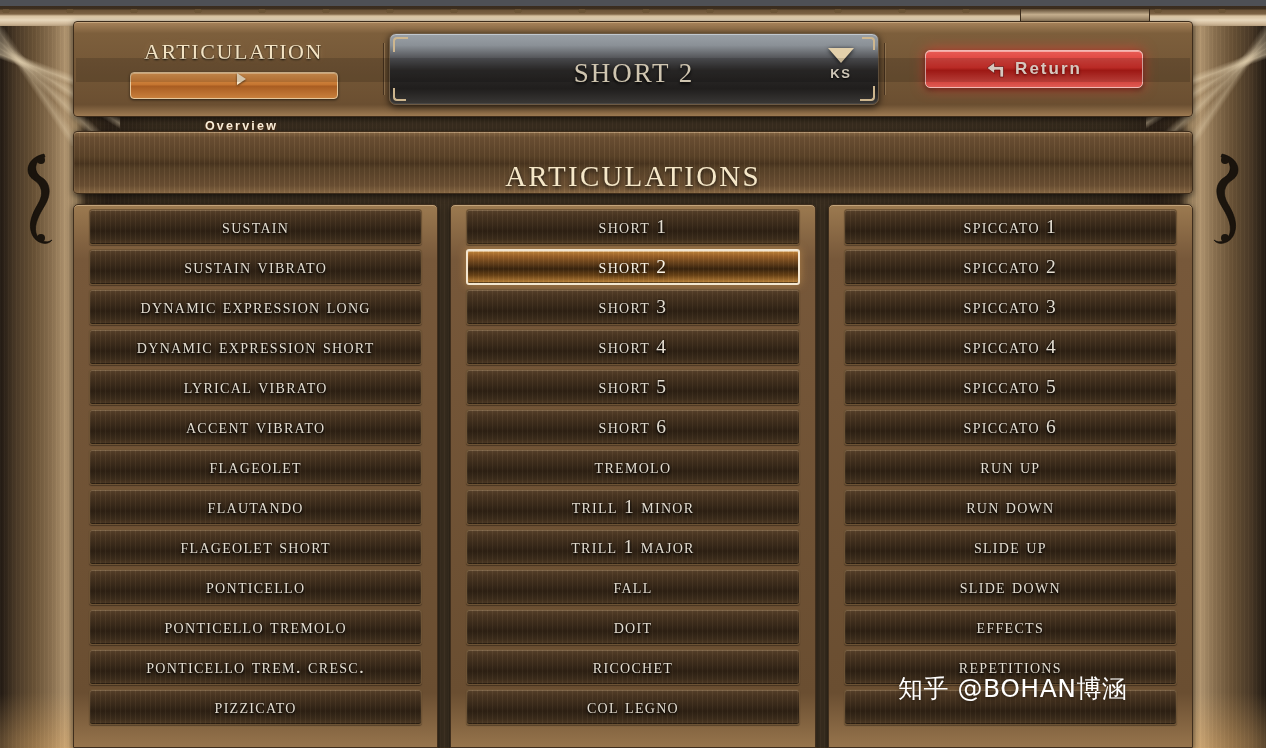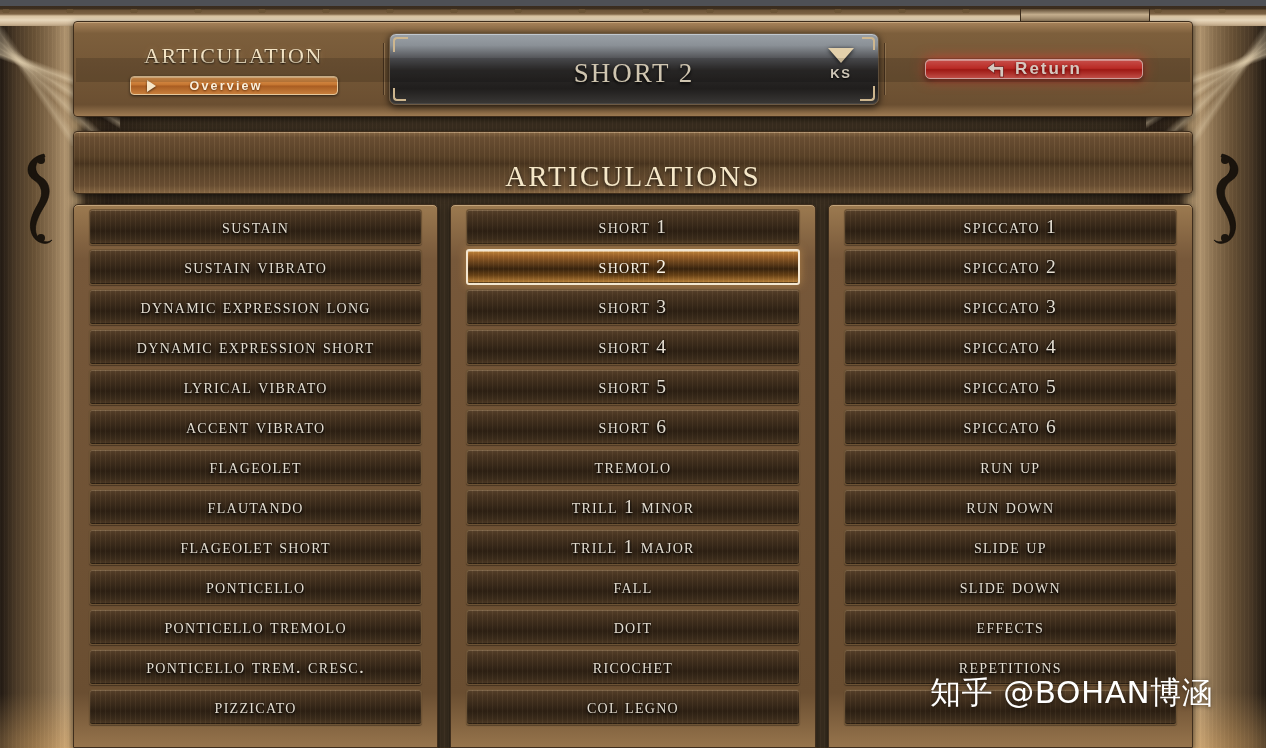--- a/index.html
+++ b/index.html
@@ -129,20 +129,21 @@
   #overview-button {
     position: relative;
     width: 208px; height: 27px;
     display: flex; align-items: center;
     padding-left: 16px; gap: 34px;
     border-radius: 4px;
     border: 1px solid #e6c79b;
     background: linear-gradient(to bottom, #e09b55, #c4742f 48%, #a85c21 52%, #c87f3c);
     box-shadow: 0 1px 3px rgba(0,0,0,.6), inset 0 1px 0 rgba(255,225,185,.55);
     cursor: pointer;
+    flex-direction: column;
   }
   #overview-button .tri {
     width: 0; height: 0;
     border-left: 9px solid #f7e6c8;
     border-top: 6px solid transparent;
     border-bottom: 6px solid transparent;
     filter: drop-shadow(0 1px 1px rgba(0,0,0,.6));
   }
   #overview-label {
     font-family: "Liberation Sans", sans-serif;
@@ -205,21 +206,21 @@
 
   
   .top-cell-right {
     position: relative; flex: 1; height: 100%;
     display: flex; align-items: center; justify-content: center;
     border-left: 1px solid rgba(60,42,26,.75);
     box-shadow: inset 1px 0 0 rgba(208,178,136,.3);
   }
   #return-button {
     position: relative;
-    width: 218px; height: 20px;
+    width: 218px; height: 38px;
     display: flex; align-items: center; justify-content: center; gap: 9px;
     border-radius: 5px;
     border: 1px solid #f0b9b4;
     background: linear-gradient(to bottom, #e85c56, #d8322c 46%, #b81d18 54%, #e05a52);
     box-shadow: 0 0 14px rgba(230,60,50,.75),
                 0 2px 5px rgba(0,0,0,.6),
                 inset 0 1px 0 rgba(255,200,195,.7);
     cursor: pointer;
   }
   #return-icon svg { display: block; }
@@ -312,24 +313,24 @@
   .art-row.selected .art-label {
     color: #fbf4e6;
     text-shadow: 0 2px 4px rgba(0,0,0,.95);
   }
   .art-row.empty { cursor: default; }
 
   
   #watermark {
     position: absolute; left: 898px; top: 672px;
     font-family: "DejaVu Sans", sans-serif;
-    font-size: 31px; color: #ffffff;
+    font-size: 25px; color: #ffffff;
     letter-spacing: .5px;
     text-shadow: 0 1px 4px rgba(0,0,0,.55);
-    pointer-events: none; white-space: nowrap; margin-left: 32px;
+    pointer-events: none; white-space: nowrap;
   }
 </style>
 </head>
 <body>
 
 <div id="stage">
 
   <div class="bg-wood"></div>
   <div class="bg-wood-grain"></div>
   <div class="bg-fan left"></div>

